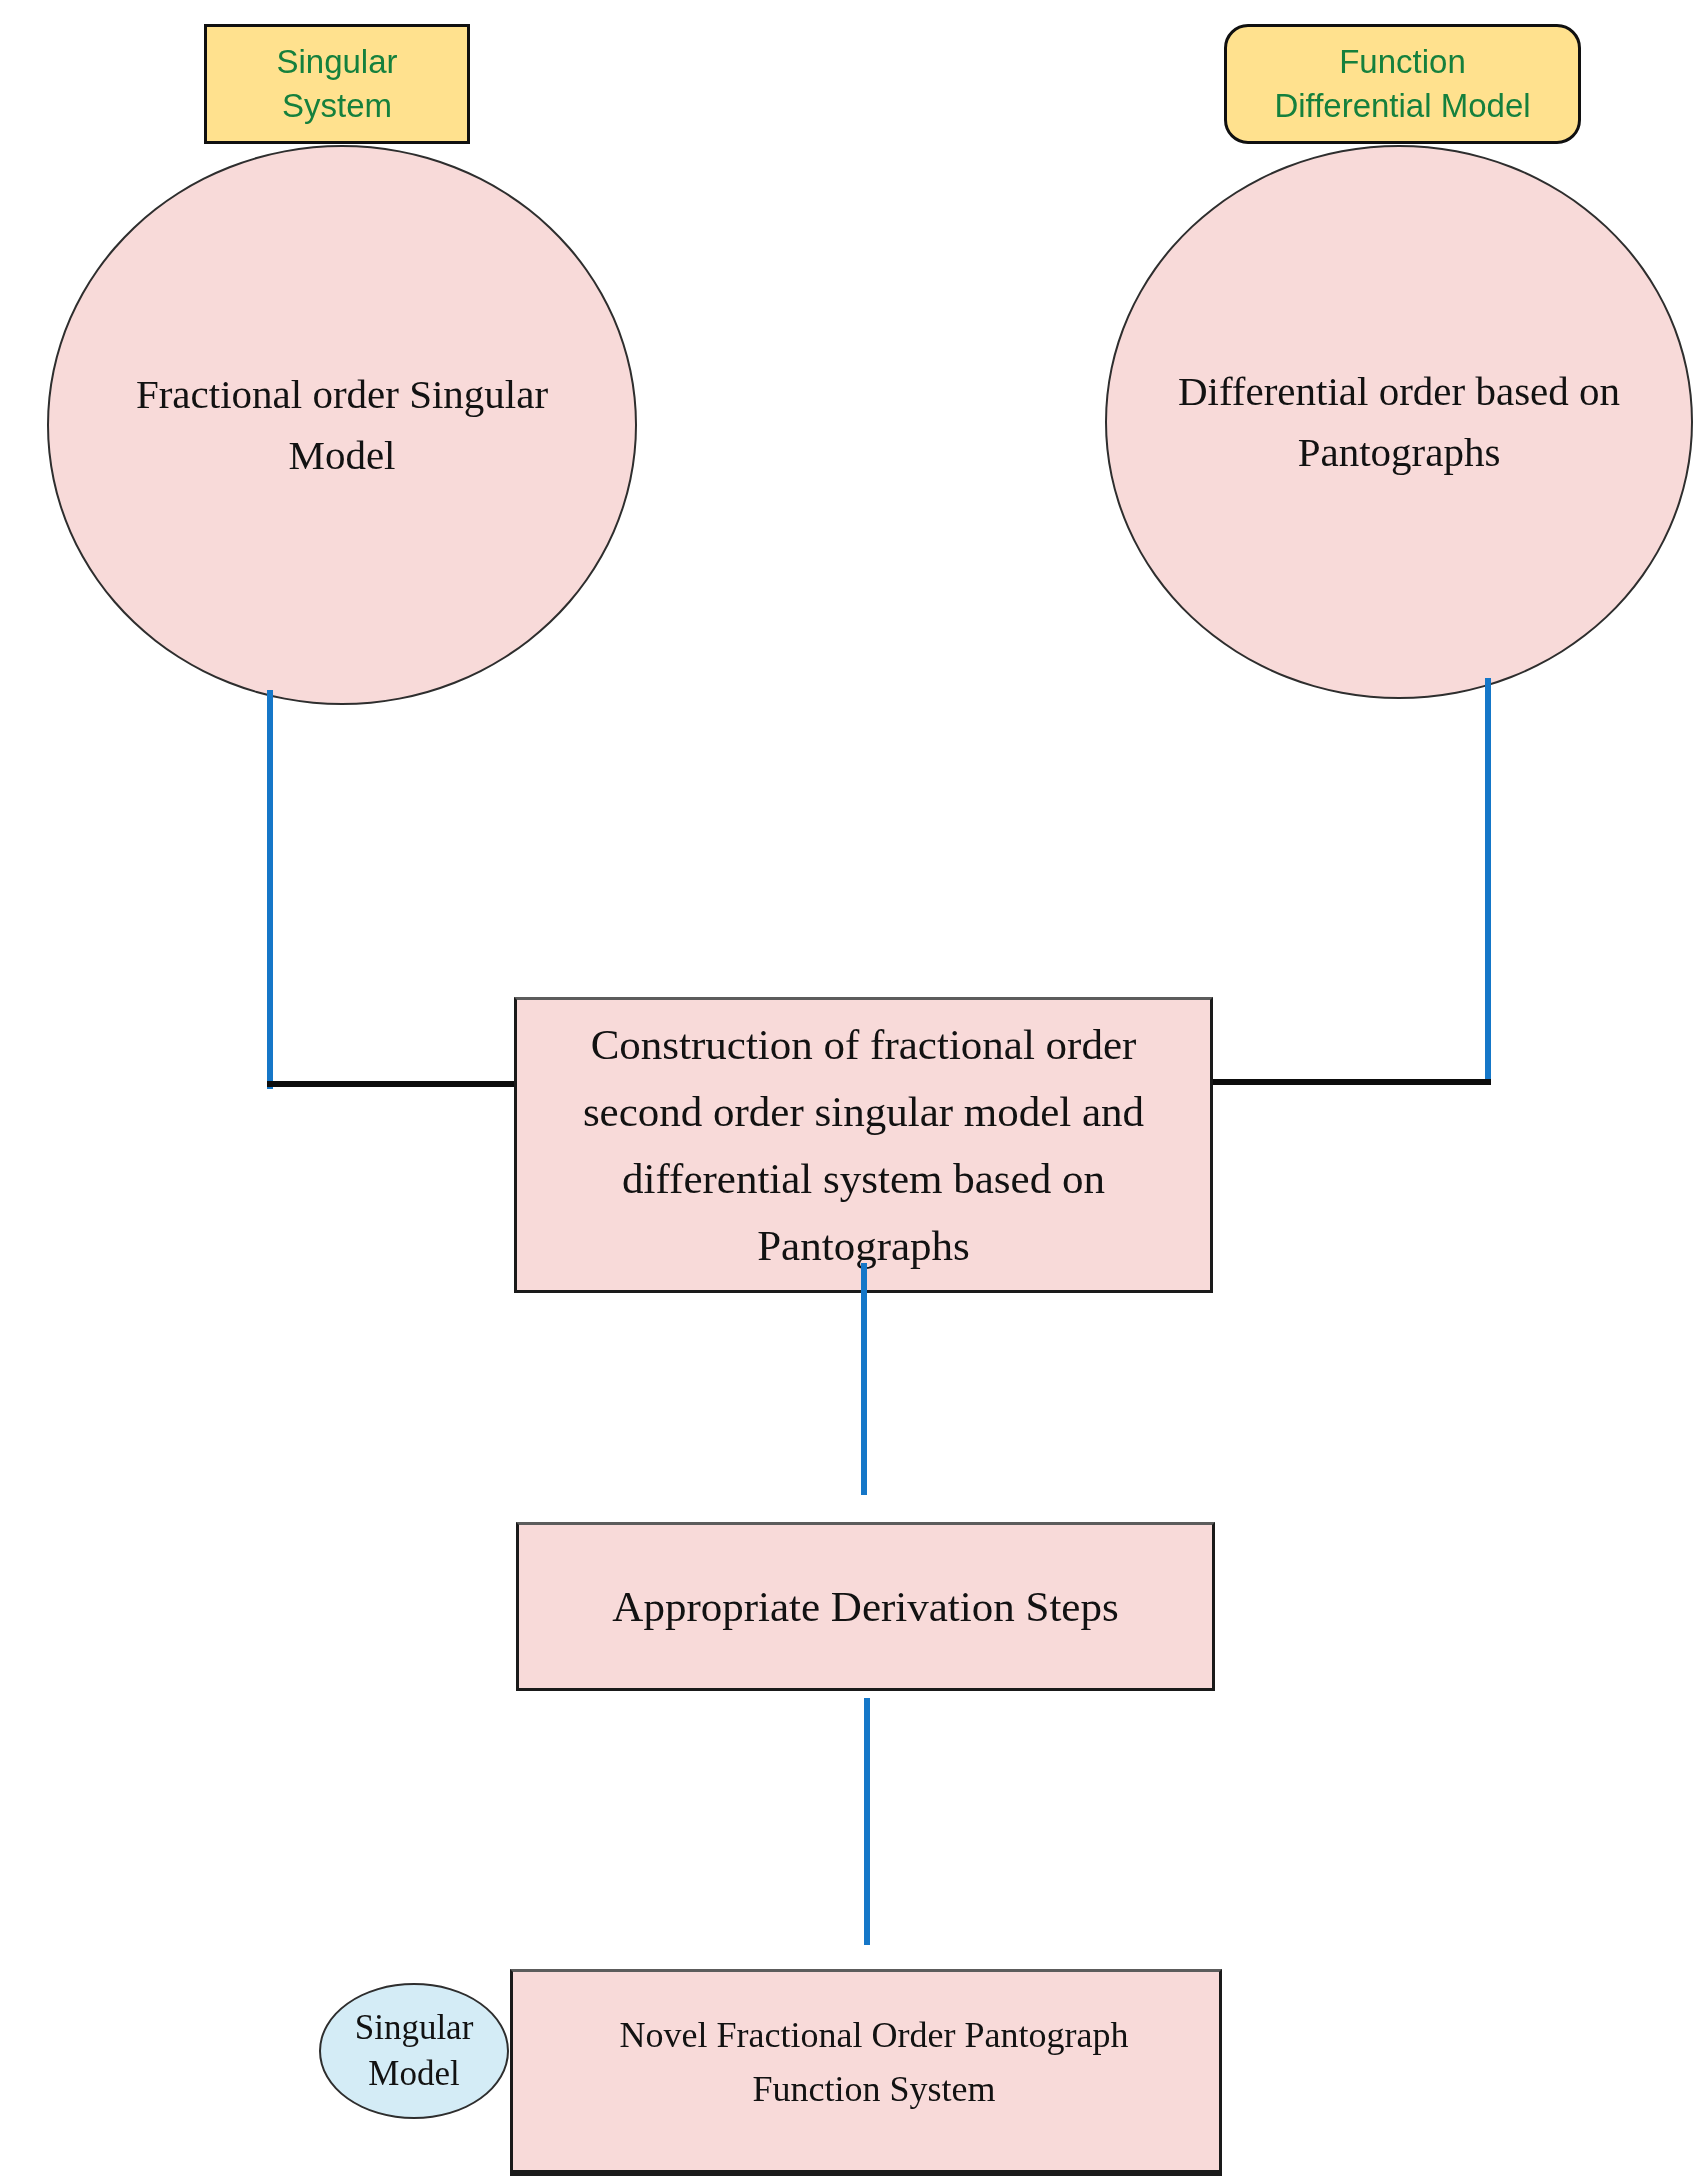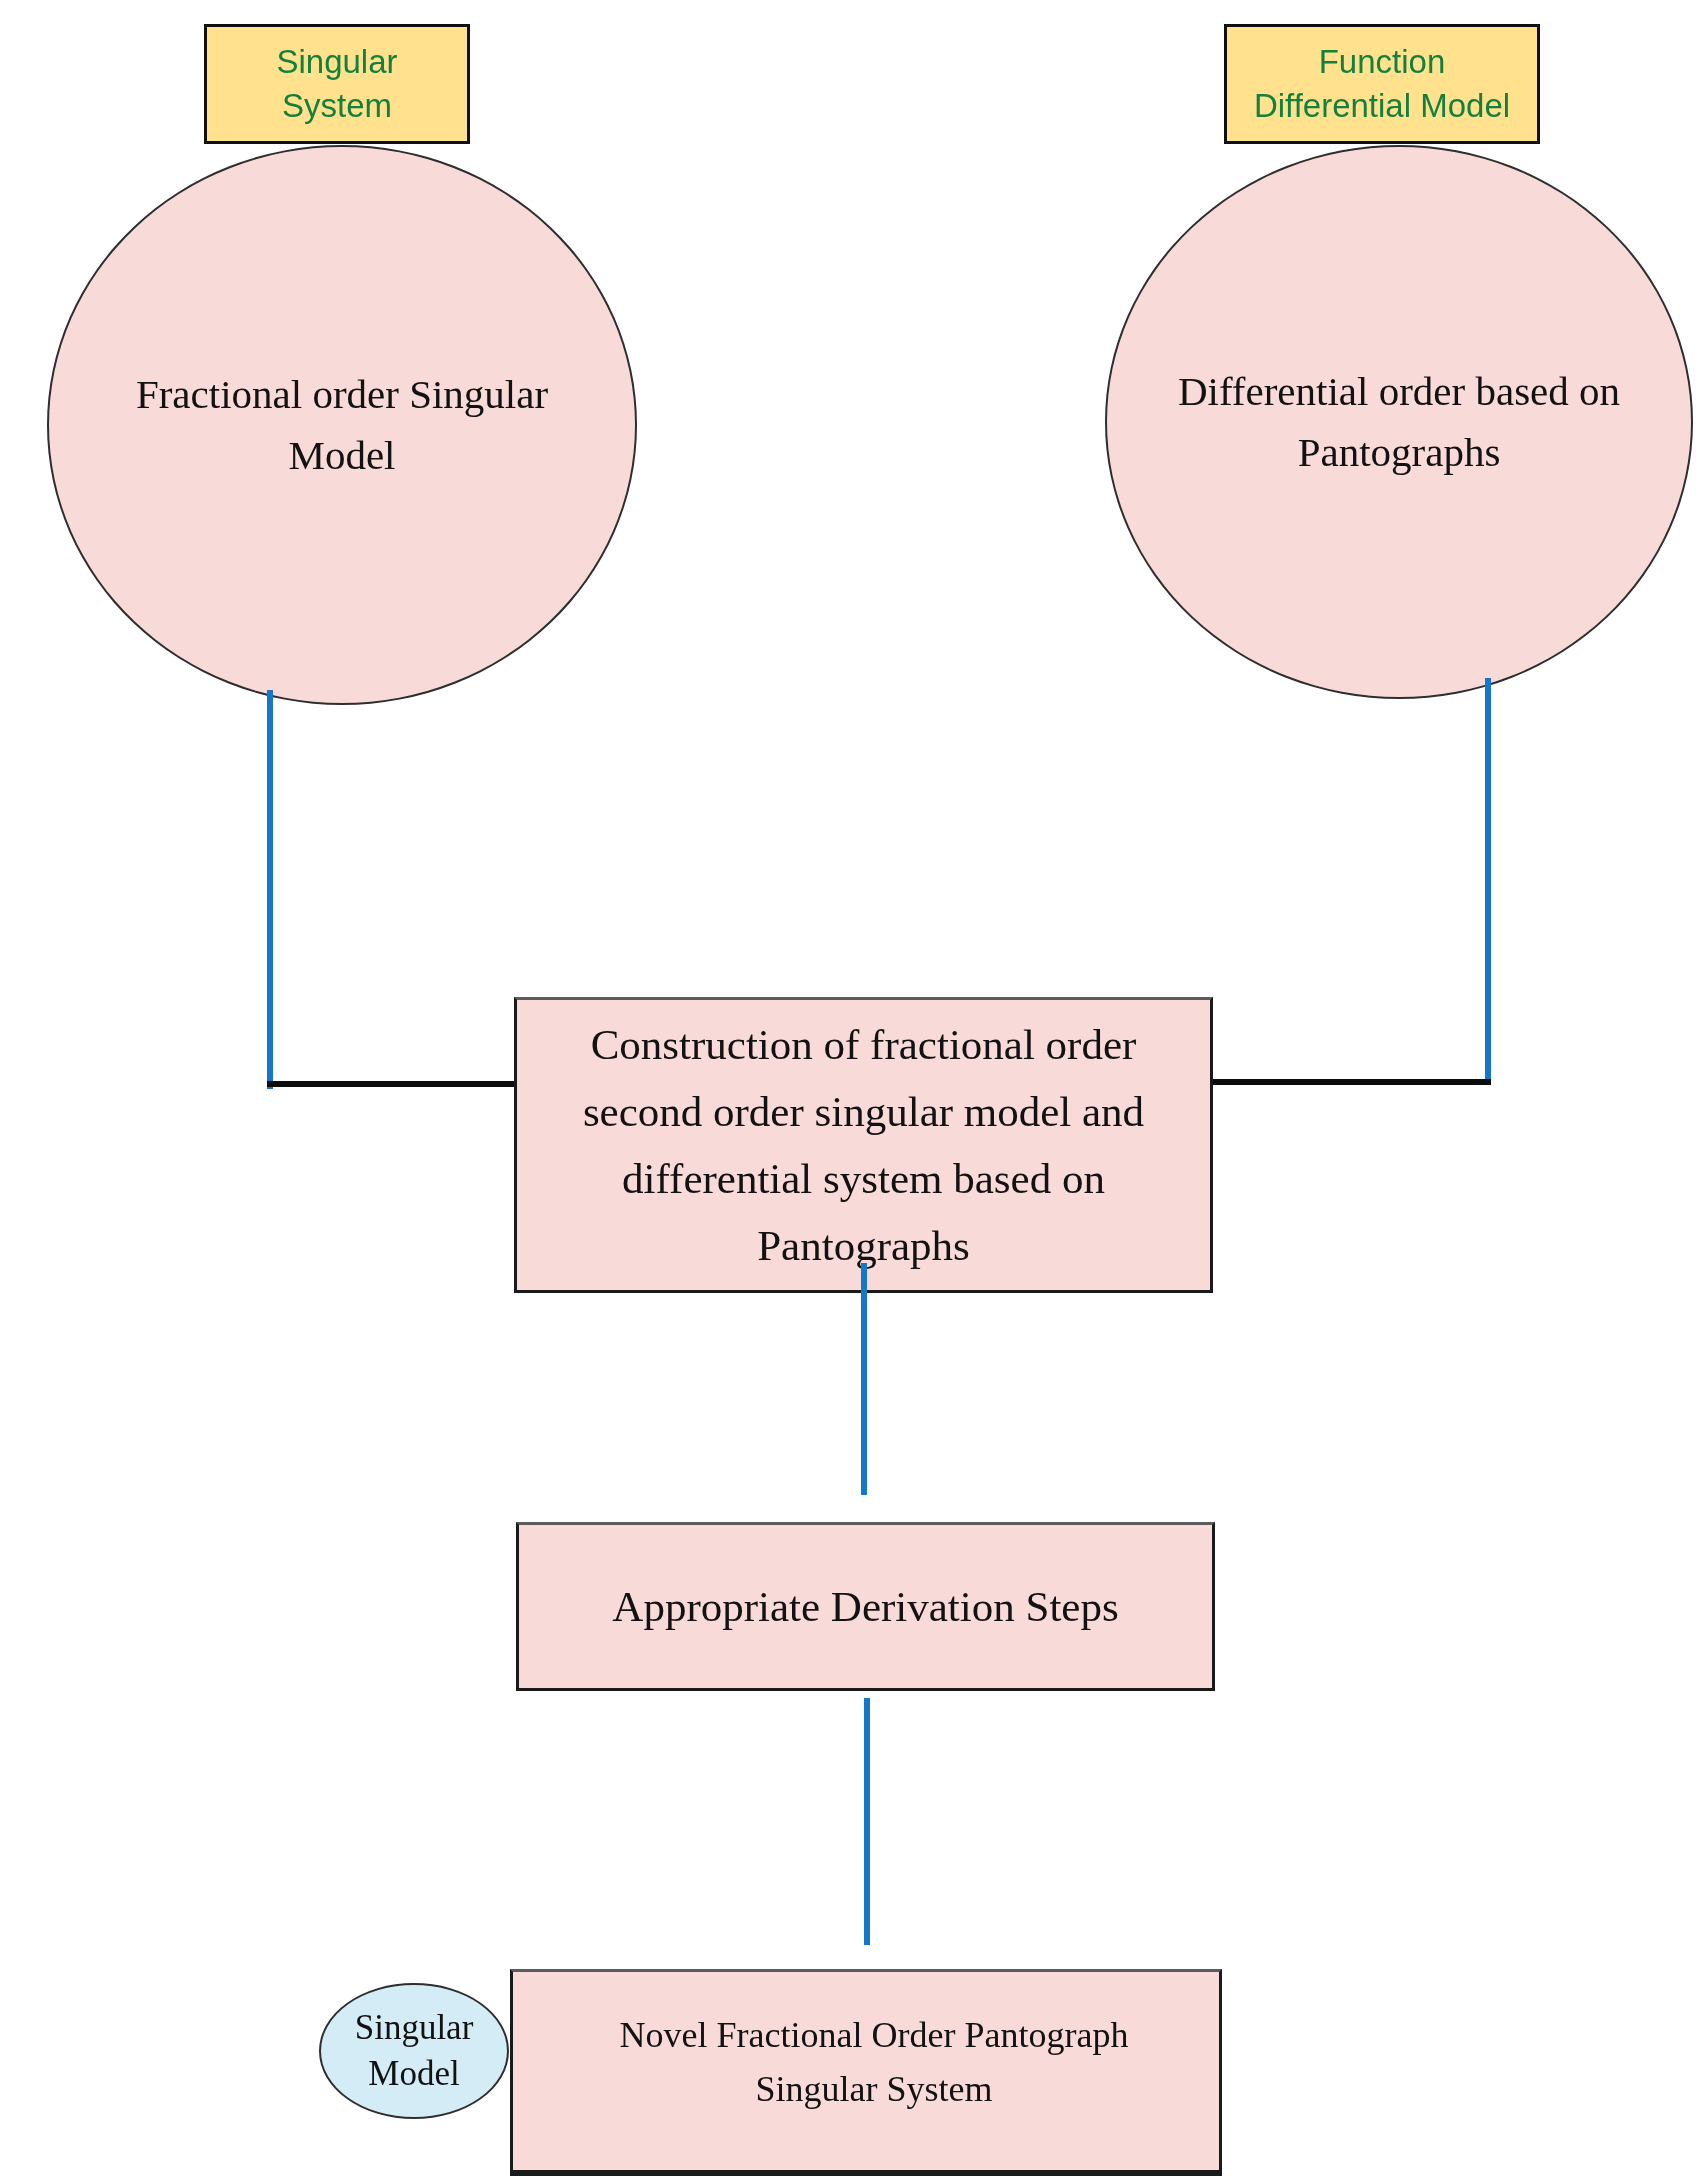--- a/index.html
+++ b/index.html
@@ -62,21 +62,21 @@
 </head>
 <body>
 
 <div class="stage">
 
   <div class="node yellow" style="left:204px; top:24px; width:266px; height:120px;">
     <span>Singular</span>
     <span>System</span>
   </div>
 
-  <div class="node yellow" style="left:1224px; top:24px; width:316px; height:120px;">
+  <div class="node yellow" style="left:1224px; top:24px; width:357px; height:120px;border-radius:24px;">
     <span>Function</span>
     <span>Differential Model</span>
   </div>
 
   <div class="node circle" style="left:47px; top:145px; width:590px; height:560px;text-align:center;">
     <span>Fractional order Singular</span>
     <span>Model</span>
   </div>
 
   <div class="node circle" style="left:1105px; top:145px; width:588px; height:554px;">
@@ -99,21 +99,21 @@
   <div class="conn blue" style="left:861px; top:1263px; width:5.5px; height:232px;"></div>
 
   <div class="node pinkbox" style="left:516px; top:1494px; width:699px; height:169px; font-size:43px;">
     <span>Appropriate Derivation Steps</span>
   </div>
 
   <div class="conn blue" style="left:864px; top:1698px; width:5.5px; height:247px;"></div>
 
   <div class="node pinkbox" style="left:510px; top:1941px; width:712px; height:207px; font-size:36px; line-height:1.5; padding-bottom:17.4px; border-bottom-width:6.3px;padding-left:16px;">
     <span>Novel Fractional Order Pantograph</span>
-    <span>Singular System</span>
+    <span>Function System</span>
   </div>
 
   <div class="node ellipse" style="left:319px; top:1983px; width:190px; height:136px;">
     <span>Singular</span>
     <span>Model</span>
   </div>
 
 </div>
 
 

